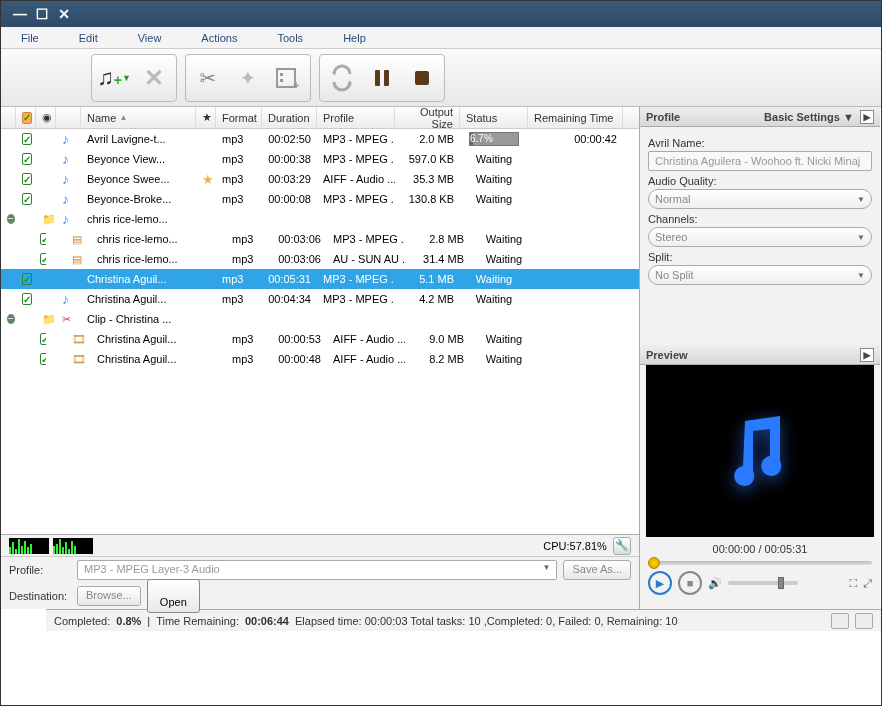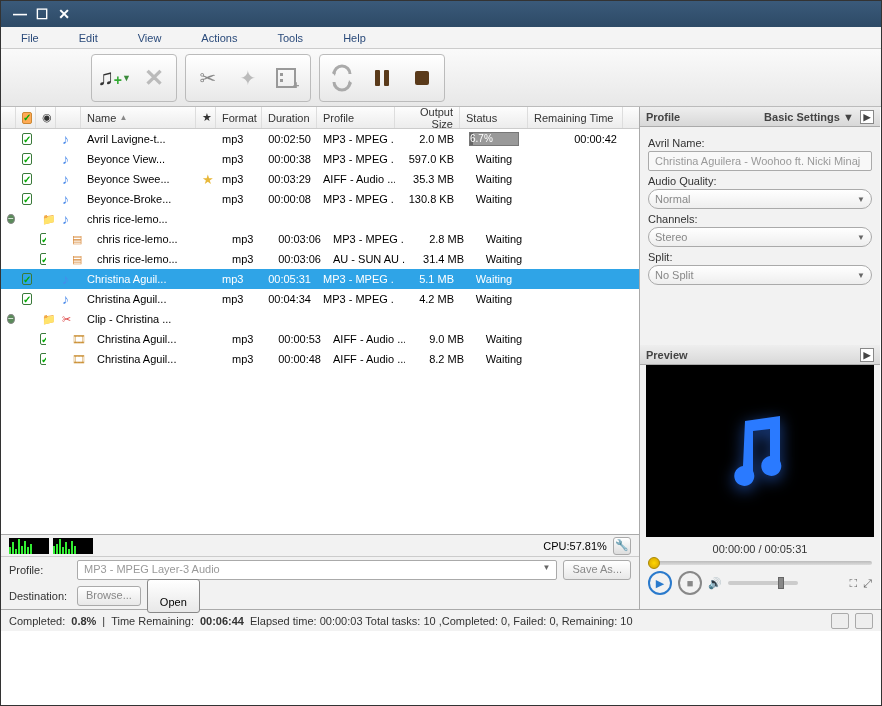--- a/index.html
+++ b/index.html
@@ -53,21 +53,21 @@
 .cpu-bars span{width:2px;background:#3e3;}
 .cpu-row .spacer{flex:1;}
 .cpu-row .cfg{width:18px;height:18px;border:1px solid #aaa;border-radius:3px;display:flex;align-items:center;justify-content:center;background:linear-gradient(#fff,#ddd);cursor:pointer;}
 
 .dest-row{display:flex;align-items:center;height:26px;padding:4px 8px;gap:6px;}
 .dest-row label{width:62px;color:#333;}
 .dest-row .field{flex:1;height:20px;border:1px solid #aaa;background:#fff;padding:2px 6px;color:#999;border-radius:2px;}
 .dest-row .sel{border:1px solid #aaa;background:linear-gradient(#fff,#e8e8e8);padding:2px 8px;border-radius:3px;height:20px;color:#888;}
 .dest-row .btn{border:1px solid #888;background:linear-gradient(#fff,#e8e8e8);padding:16px 12px;border-radius:3px;height:20px;cursor:pointer;}
 
-.statusbar{height:22px;border-top:1px solid #aaa;background:#f2f2f2;display:flex;align-items:center;padding:0 8px;gap:6px;font-size:11px;color:#333;}
+.statusbar{height:22px;border-top:1px solid #aaa;background:#f2f2f2;display:flex;align-items:center;padding:0 8px;gap:6px;font-size:11px;color:#333;margin-left:45px;}
 .statusbar .iconbtn{width:18px;height:16px;border:1px solid #aaa;border-radius:2px;background:#eee;}
 
 .panel-hdr{background:linear-gradient(#eee,#d8d8d8);height:20px;display:flex;align-items:center;padding:0 6px;border-bottom:1px solid #aaa;font-weight:bold;color:#444;}
 .panel-hdr .spacer{flex:1;}
 .panel-hdr .arrow{width:14px;height:14px;border:1px solid #888;background:#fff;display:flex;align-items:center;justify-content:center;font-size:9px;cursor:pointer;}
 .panel-body{padding:6px 8px;}
 .panel-body label{display:block;margin:4px 0 2px;color:#333;}
 .panel-body .combobox{width:100%;height:20px;border:1px solid #aaa;background:linear-gradient(#fff,#eee);padding:2px 6px;color:#888;display:flex;align-items:center;justify-content:space-between;border-radius:10px;}
 .panel-body .combobox .dd{color:#666;font-size:8px;}
 .panel-body input.ro{width:100%;height:20px;border:1px solid #aaa;background:#f8f8f8;padding:2px 6px;color:#999;border-radius:2px;}

